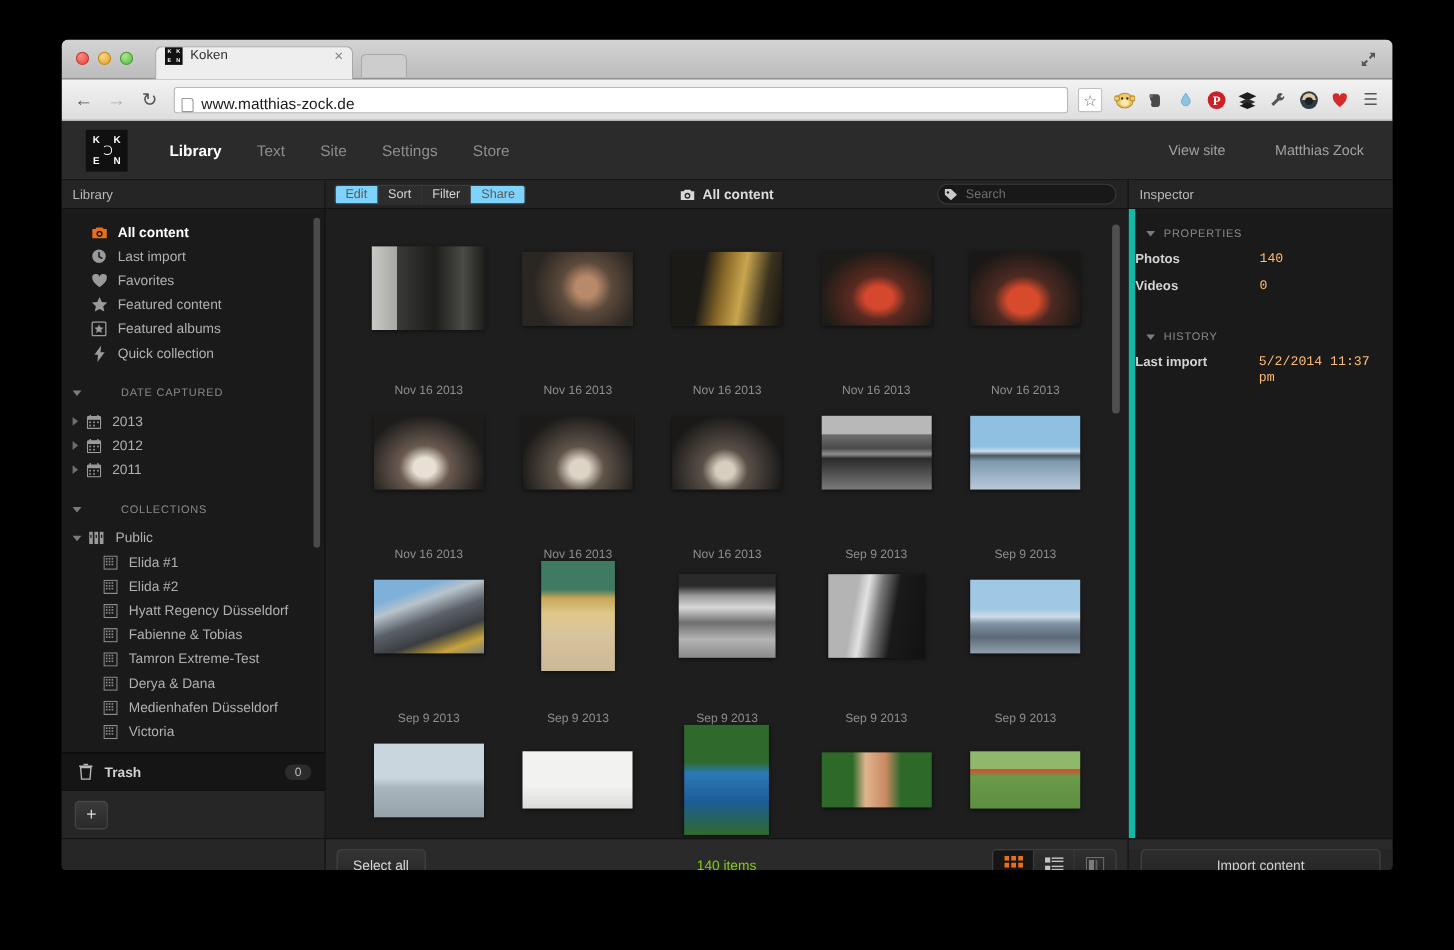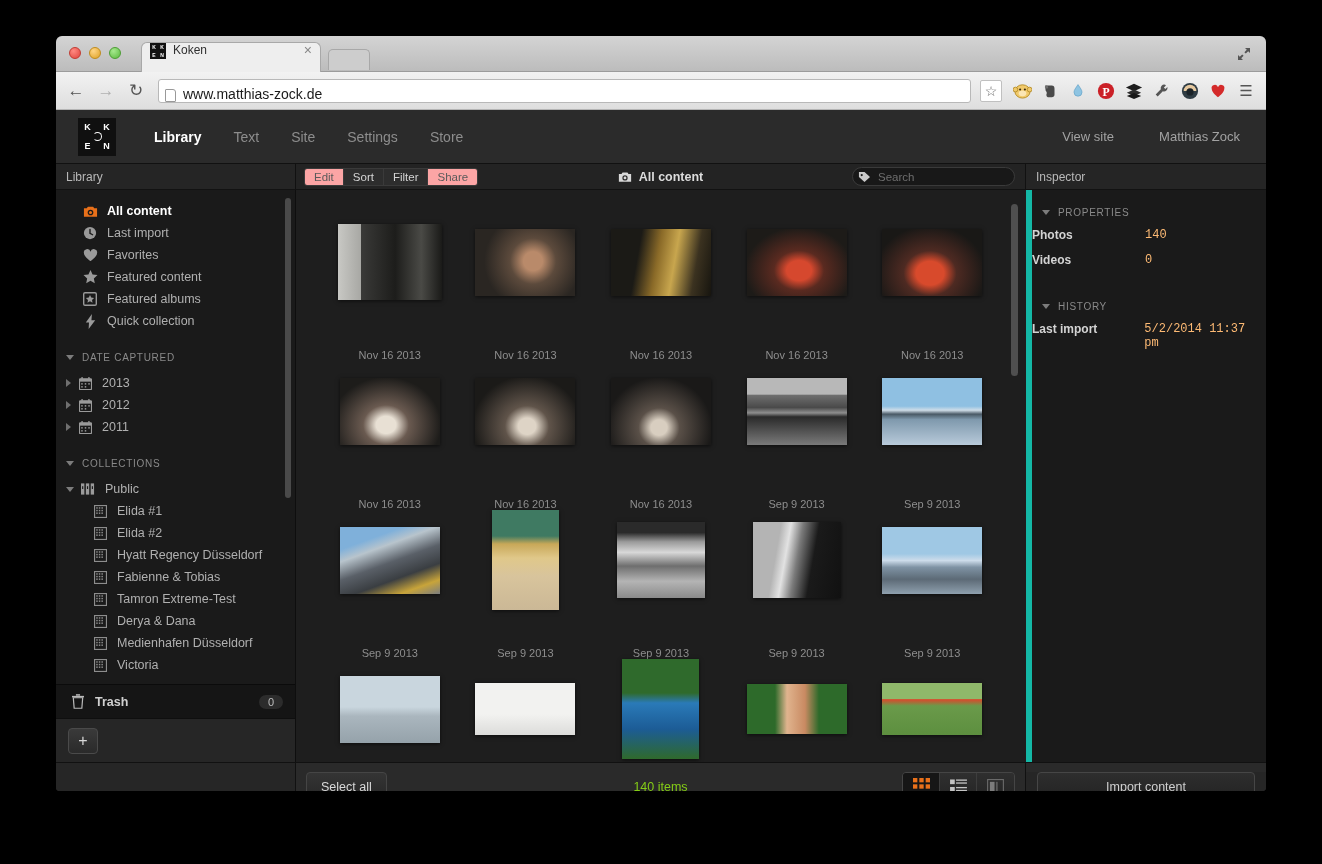--- a/index.html
+++ b/index.html
@@ -190,21 +190,21 @@
   .seg {
     font-size: 11.5px;
     padding: 0 9px;
     display: flex; align-items: center;
     background: #2d2d2d;
     color: #d4d4d4;
     border-right: 1px solid #3a3a3a;
     cursor: pointer;
   }
   .seg:last-child { border-right: none; }
-  .seg.disabled { color: #5a5a5a; background: #fca5a5; }
+  .seg.disabled { color: #5a5a5a; background: #7dd3fc; }
   #content-title {
     position: absolute; left: 0; right: 0;
     display: flex; align-items: center; justify-content: center;
     gap: 7px;
     font-size: 12.5px; color: #dcdcdc; font-weight: bold;
     pointer-events: none;
   }
   #search-wrap {
     margin-left: auto; margin-right: 10px;
     display: flex; align-items: center;
@@ -269,20 +269,21 @@
     flex-shrink: 0;
     color: #9a9a9a;
   }
   .side-group {
     display: flex; align-items: center;
     height: 22px;
     padding-left: 10px;
     margin-top: 14px; margin-bottom: 4px;
     font-size: 10px; color: #8a8a8a;
     letter-spacing: 0.7px;
+    gap: 28px;
   }
   .grp-arrow {
     width: 0; height: 0;
     border-left: 4px solid transparent;
     border-right: 4px solid transparent;
     border-top: 5px solid #7c7c7c;
     margin-right: 8px;
   }
   .row-arrow {
     width: 0; height: 0;

